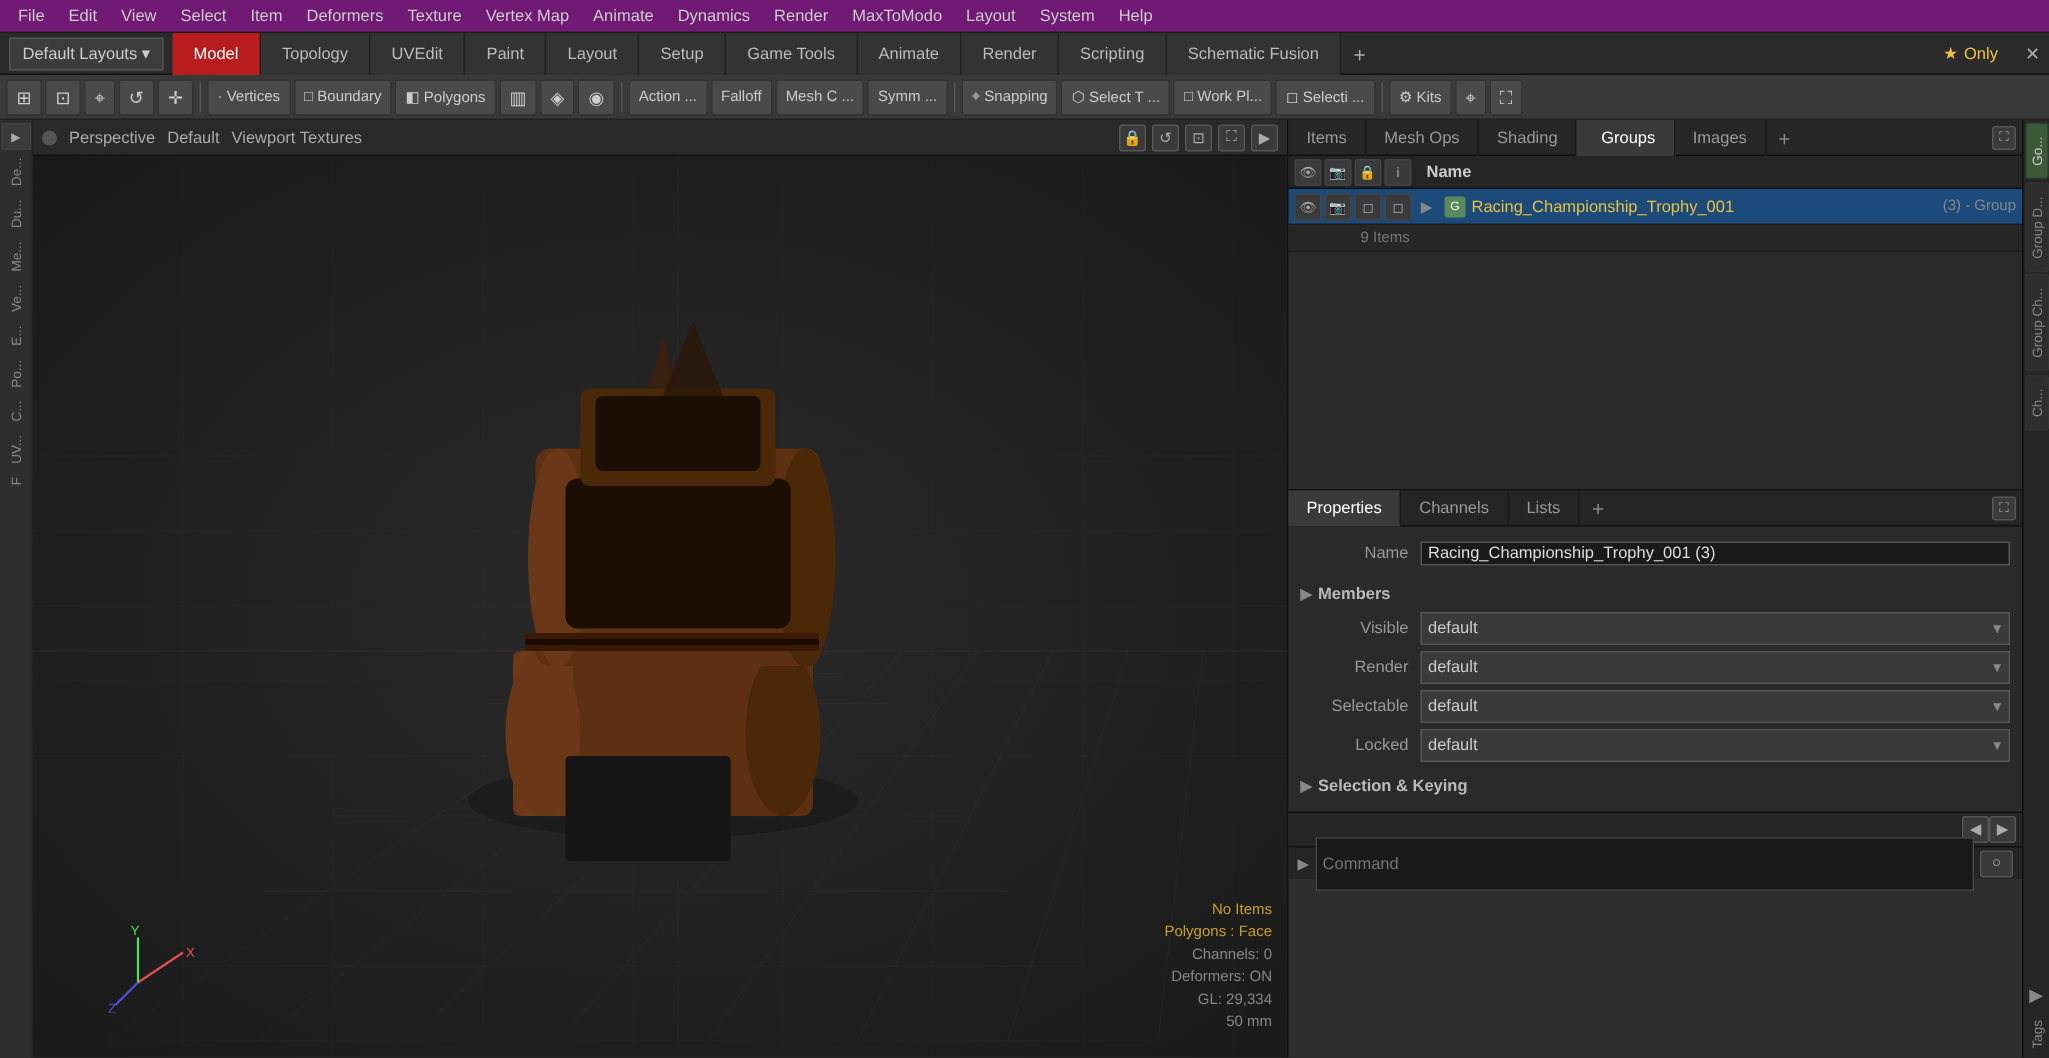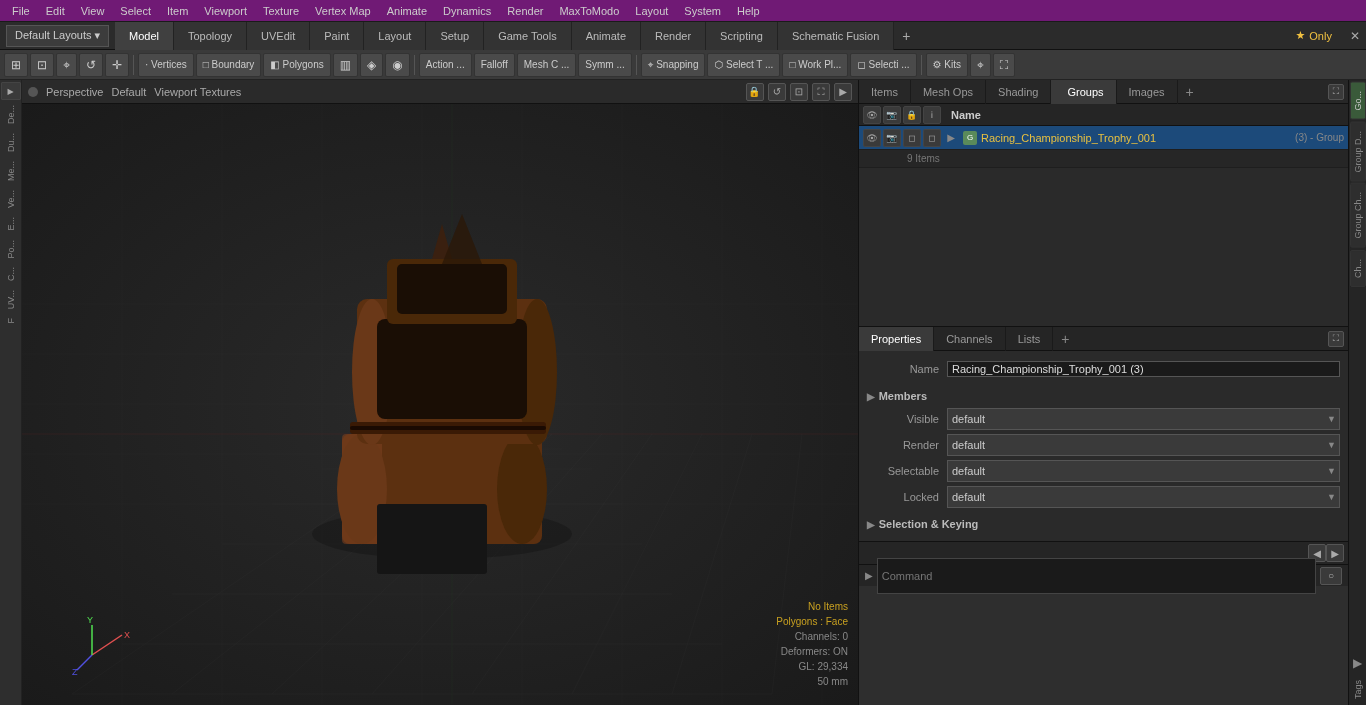--- a/index.html
+++ b/index.html
@@ -46,21 +46,21 @@
       background: #333;
       border-right: 1px solid #222;
       color: #bbb;
       cursor: pointer;
       font-size: 11px;
       height: 28px;
       display: flex;
       align-items: center;
     }
     .layout-tab.active {
-      background: #404040;
+      background: #b91c1c;
       color: #fff;
     }
     .layout-tab-add {
       padding: 4px 8px;
       color: #aaa;
       cursor: pointer;
       font-size: 14px;
       height: 28px;
       display: flex;
       align-items: center;
@@ -466,21 +466,21 @@
   </style>
 </head>
 <body>
 
 <div id="menu-bar">
   <div class="menu-item">File</div>
   <div class="menu-item">Edit</div>
   <div class="menu-item">View</div>
   <div class="menu-item">Select</div>
   <div class="menu-item">Item</div>
-  <div class="menu-item">Viewport</div>
+  <div class="menu-item">Deformers</div>
   <div class="menu-item">Texture</div>
   <div class="menu-item">Vertex Map</div>
   <div class="menu-item">Animate</div>
   <div class="menu-item">Dynamics</div>
   <div class="menu-item">Render</div>
   <div class="menu-item">MaxToModo</div>
   <div class="menu-item">Layout</div>
   <div class="menu-item">System</div>
   <div class="menu-item">Help</div>
 </div>

